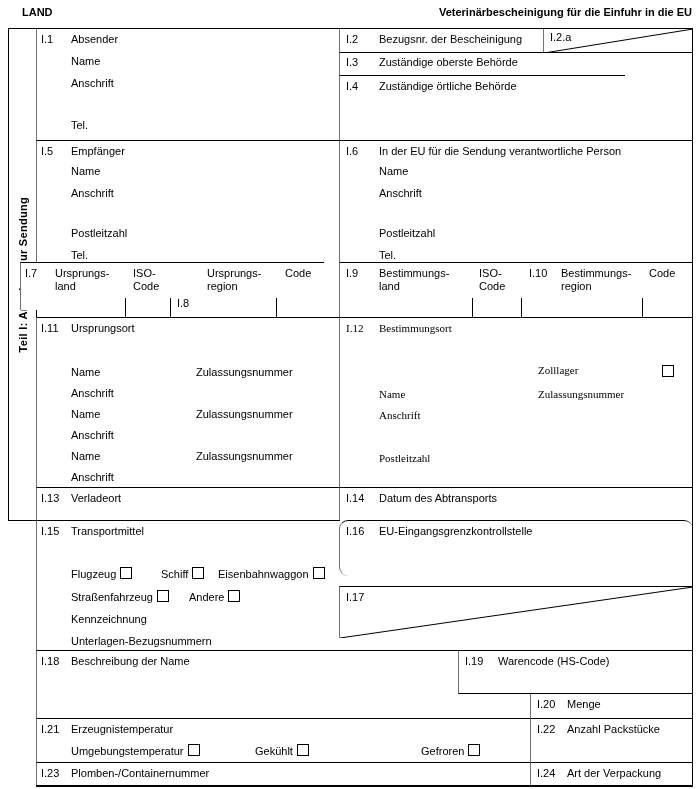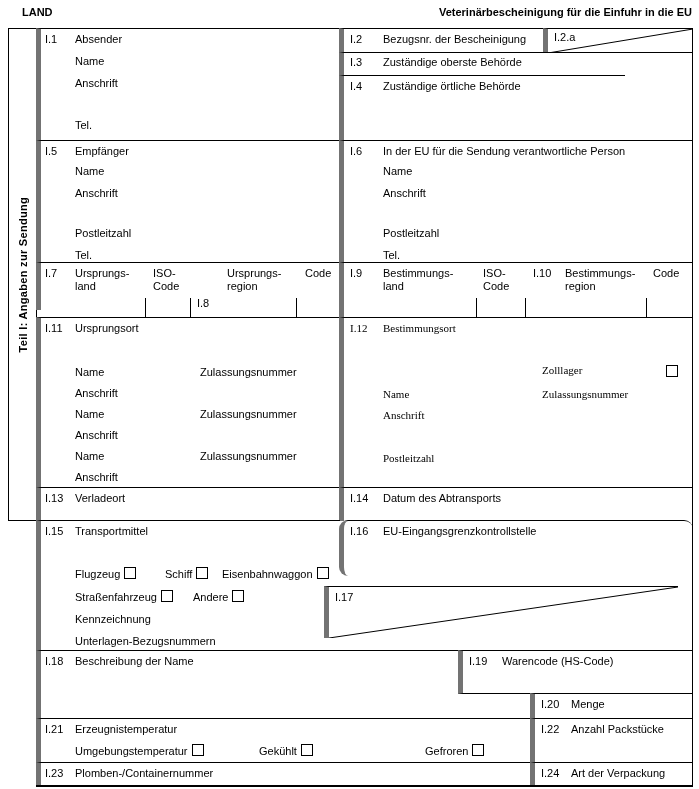--- a/index.html
+++ b/index.html
@@ -3,21 +3,21 @@
 <meta charset="utf-8">
 <style>
   html,body { margin:0; padding:0; background:#fff; }
   .page {
     position:relative; width:699px; height:789px; background:#fff;
     font-family:"Liberation Sans", sans-serif; font-size:11px; color:#000;
     overflow:hidden;
   }
   .cell {
     position:absolute; box-sizing:border-box; background:#fff;
-    border-top:1px solid #000; border-left:5px solid #737373;
+    border-top:1px solid #000; border-left:1px solid #737373;
   }
   .abs { position:absolute; white-space:nowrap; line-height:13px; }
   .pre { white-space:pre-line; }
   .bold { font-weight:bold; }
   .cb {
     display:inline-block; width:10px; height:10px; border:1px solid #000;
     background:#fff; vertical-align:-1px; margin-left:4px;
   }
   .cb-abs { position:absolute; width:10px; height:10px; border:1px solid #000; background:#fff; }
   .tick { position:absolute; width:1px; background:#000; }
@@ -85,21 +85,21 @@
 
   <div class="cell" style="left:339px; top:140px; width:354px; height:123px;">
     <span class="abs" style="left:6px; top:4px;">I.6</span>
     <span class="abs" style="left:39px; top:4px;">In der EU für die Sendung verantwortliche Person</span>
     <span class="abs" style="left:39px; top:24px;">Name</span>
     <span class="abs" style="left:39px; top:46px;">Anschrift</span>
     <span class="abs" style="left:39px; top:86px;">Postleitzahl</span>
     <span class="abs" style="left:39px; top:108px;">Tel.</span>
   </div>
 
-  <div class="cell" style="left:36px; top:262px; width:304px; height:48px;">
+  <div class="cell" style="left:20px; top:262px; width:304px; height:48px;">
     <span class="abs" style="left:4px; top:4px;">I.7</span>
     <span class="abs pre" style="left:34px; top:4px;">Ursprungs-
 land</span>
     <span class="abs pre" style="left:112px; top:4px;">ISO-
 Code</span>
     <span class="abs" style="left:156px; top:4px;margin-top:30px;">I.8</span>
     <span class="abs pre" style="left:186px; top:4px;">Ursprungs-
 region</span>
     <span class="abs" style="left:264px; top:4px;">Code</span>
     <div class="tick" style="left:104px; top:35px; height:20px;"></div>
@@ -166,21 +166,21 @@
     <span class="abs" style="left:152px; top:69px;"><span>Andere</span><span class="cb"></span></span>
     <span class="abs" style="left:34px; top:92px;">Kennzeichnung</span>
     <span class="abs" style="left:34px; top:114px;">Unterlagen-Bezugsnummern</span>
   </div>
 
   <div class="cell" style="left:339px; top:520px; width:354px; height:56px;border-radius:9px;">
     <span class="abs" style="left:6px; top:4px;">I.16</span>
     <span class="abs" style="left:39px; top:4px;">EU-Eingangsgrenzkontrollstelle</span>
   </div>
 
-  <div class="cell" style="left:324px; top:586px; width:354px; height:52px;">
+  <div class="cell" style="left:339px; top:586px; width:354px; height:52px;">
     <svg class="diag">
         <line x1="0" y1="100%" x2="100%" y2="0" stroke="#000" stroke-width="1"></line>
       </svg>
     <span class="abs" style="left:6px; top:4px;">I.17</span>
   </div>
 
   <div class="cell" style="left:36px; top:650px; width:495px; height:69px;">
     <span class="abs" style="left:4px; top:4px;">I.18</span>
     <span class="abs" style="left:34px; top:4px;">Beschreibung der Name</span>
   </div>

